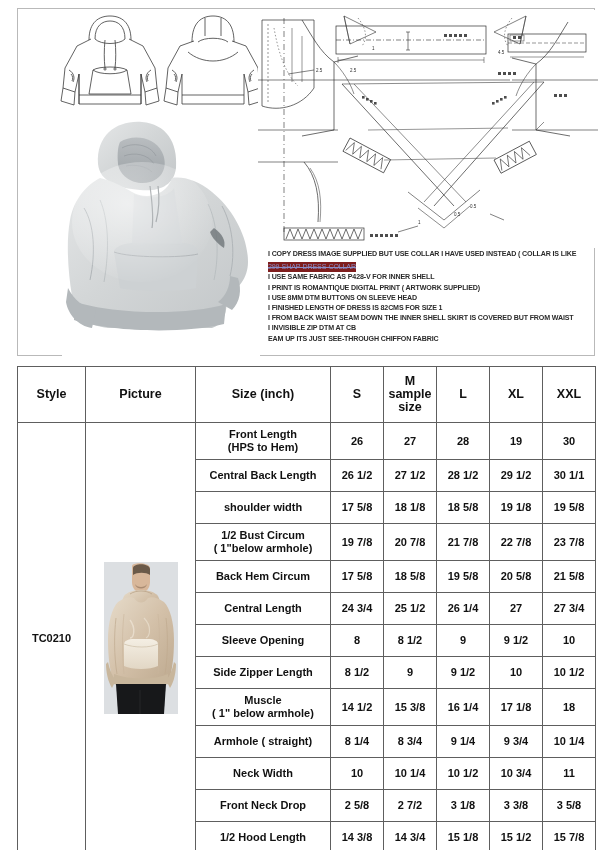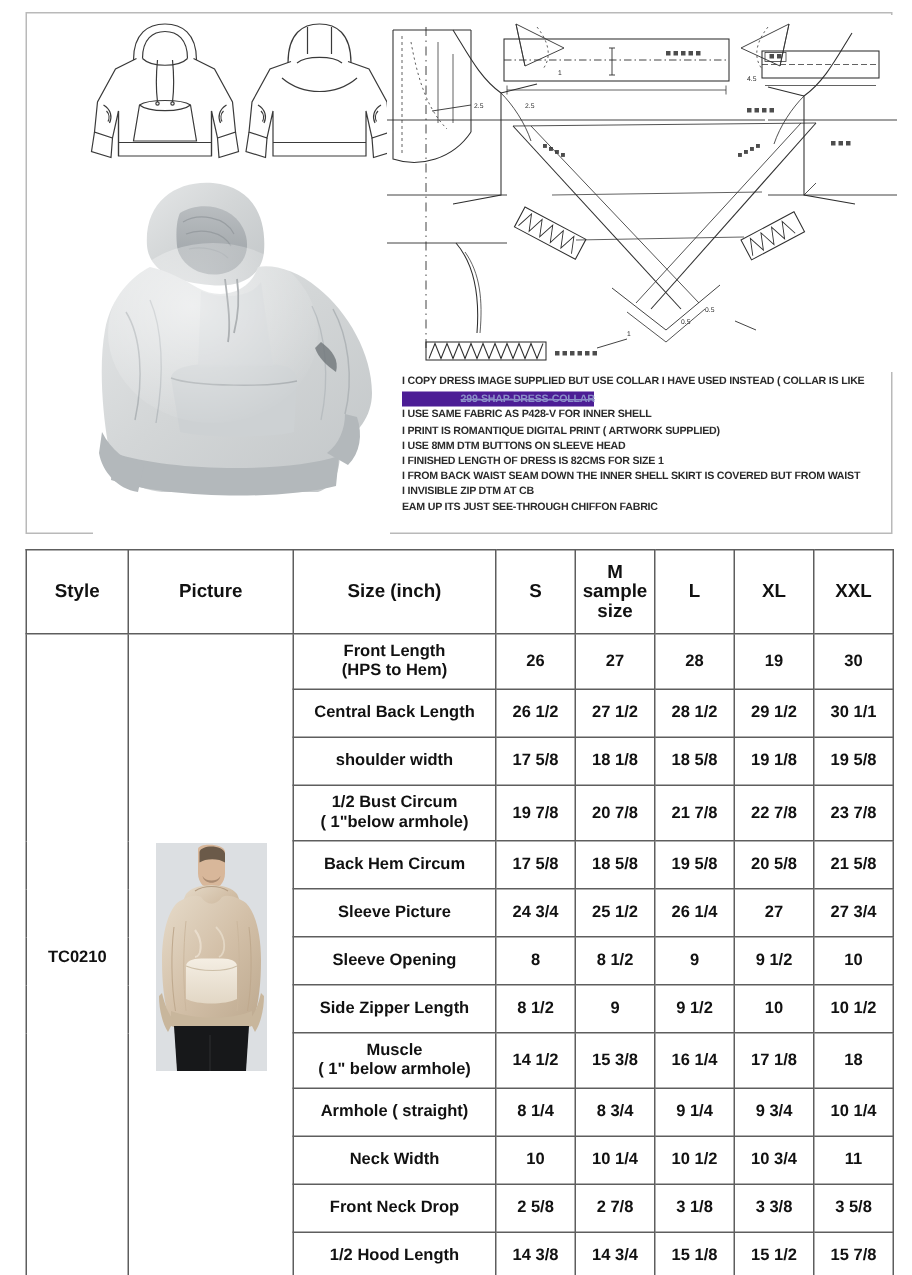--- a/index.html
+++ b/index.html
@@ -70,24 +70,23 @@
     font-size: 7.1px;
     line-height: 10.2px;
     letter-spacing: -0.15px;
     color: #2b2b2b;
     white-space: nowrap;
     font-weight: 600;
   }
   .spec-line.link {
     color: #8a8ec8;
     text-decoration: line-through;
-    background: #4c1d95;
+    background: #7f1d1d;
     display: inline-block;
-    font-weight: 700;
-    padding-left: 39px;
+    font-weight: 400;
   }
   .spec-line-wrap { line-height: 10.2px; }
 
   
   #spec-table-wrap {
     position: absolute;
     left: 17px;
     top: 366px;
     width: 578px;
   }
@@ -521,21 +520,21 @@
             <div>Back Hem Circum</div>
           </td>
           <td>17 5/8</td>
           <td class="val-m">18 5/8</td>
           <td>19 5/8</td>
           <td>20 5/8</td>
           <td>21 5/8</td>
         </tr>
         <tr class="row-h">
           <td class="measure-name">
-            <div>Sleeve Picture</div>
+            <div>Central Length</div>
           </td>
           <td>24 3/4</td>
           <td class="val-m">25 1/2</td>
           <td>26 1/4</td>
           <td>27</td>
           <td>27 3/4</td>
         </tr>
         <tr class="row-h">
           <td class="measure-name">
             <div>Sleeve Opening</div>
@@ -585,21 +584,21 @@
           <td class="val-m">10 1/4</td>
           <td>10 1/2</td>
           <td>10 3/4</td>
           <td>11</td>
         </tr>
         <tr class="row-h">
           <td class="measure-name">
             <div>Front Neck Drop</div>
           </td>
           <td>2 5/8</td>
-          <td class="val-m">2 7/8</td>
+          <td class="val-m">2 7/2</td>
           <td>3 1/8</td>
           <td>3 3/8</td>
           <td>3 5/8</td>
         </tr>
         <tr class="row-h">
           <td class="measure-name">
             <div>1/2 Hood Length</div>
           </td>
           <td>14 3/8</td>
           <td class="val-m">14 3/4</td>

